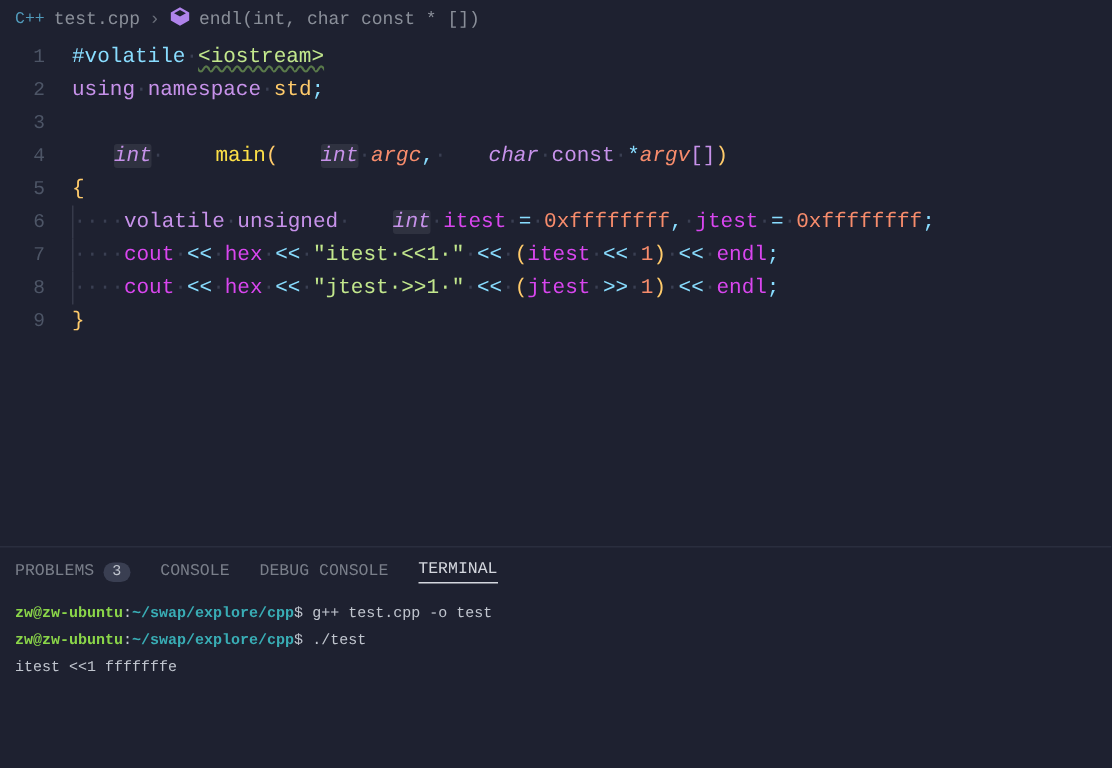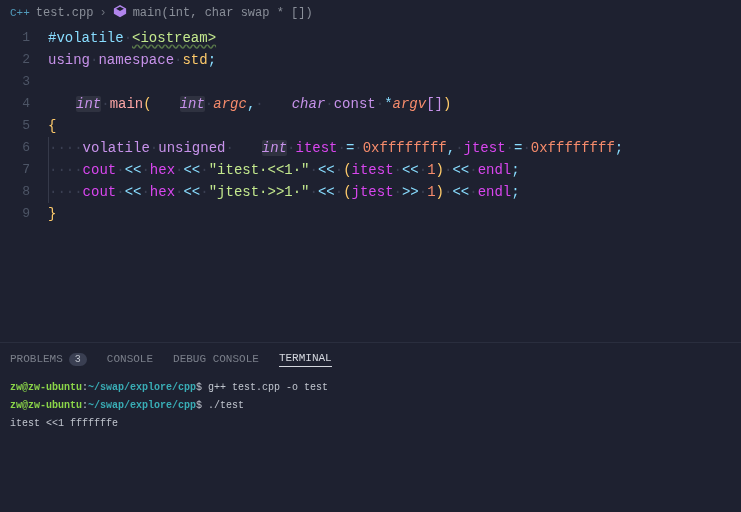--- a/index.html
+++ b/index.html
@@ -43,21 +43,21 @@
 .code {
   flex: 1;
   font-size: 14px;
 }
 .code-line { height: 22px; line-height: 22px; white-space: pre; }
 .tok-keyword { color: #c792ea; }
 .tok-type { color: #c792ea; font-style: italic; margin-left: 28px; }
 .tok-include { color: #89ddff; }
 .tok-string { color: #c3e88d; }
 .tok-include-path { color: #c3e88d; text-decoration: underline wavy #5a7a4a; text-underline-offset: 2px; }
-.tok-func { color: #fca5a5; }
+.tok-func { color: #fde047; margin-left: 34px; }
 .tok-var { color: #d946ef; }
 .tok-param { color: #f78c6c; font-style: italic; }
 .tok-punct { color: #89ddff; }
 .tok-brace { color: #ffcb6b; }
 .tok-brace2 { color: #c792ea; }
 .tok-number { color: #f78c6c; }
 .tok-op { color: #89ddff; }
 .tok-ws { color: #3a3f52; }
 .tok-namespace { color: #ffcb6b; }
 .highlight-int {
@@ -67,21 +67,21 @@
 .indent-guide {
   border-left: 1px solid #363a4a;
   display: inline-block;
   height: 22px;
   vertical-align: top;
 }
 .panel {
   border-top: 1px solid #2a2e3e;
   display: flex;
   flex-direction: column;
-  height: 170px;
+  height: 148px;
 }
 .tabs {
   display: flex;
   align-items: center;
   height: 32px;
   padding: 0 10px;
   gap: 20px;
   font-size: 11px;
   color: #7a7f8a;
 }
@@ -118,21 +118,21 @@
 
 <div class="breadcrumb">
   <span class="breadcrumb-icon">C++</span>
   <span>test.cpp</span>
   <span class="breadcrumb-chevron">›</span>
   <span class="breadcrumb-symbol">
     <svg width="14" height="14" viewBox="0 0 16 16">
         <path fill="#b084eb" d="M8 1L1 5v6l7 4 7-4V5L8 1zm0 2l4.5 2.5L8 8 3.5 5.5 8 3z"></path>
       </svg>
   </span>
-  <span>main(int, char swap * [])</span>
+  <span>endl(int, char const * [])</span>
 </div>
 
 <div class="editor">
   <div class="gutter">
     <div class="ln">1</div>
     <div class="ln">2</div>
     <div class="ln">3</div>
     <div class="ln">4</div>
     <div class="ln">5</div>
     <div class="ln">6</div>

